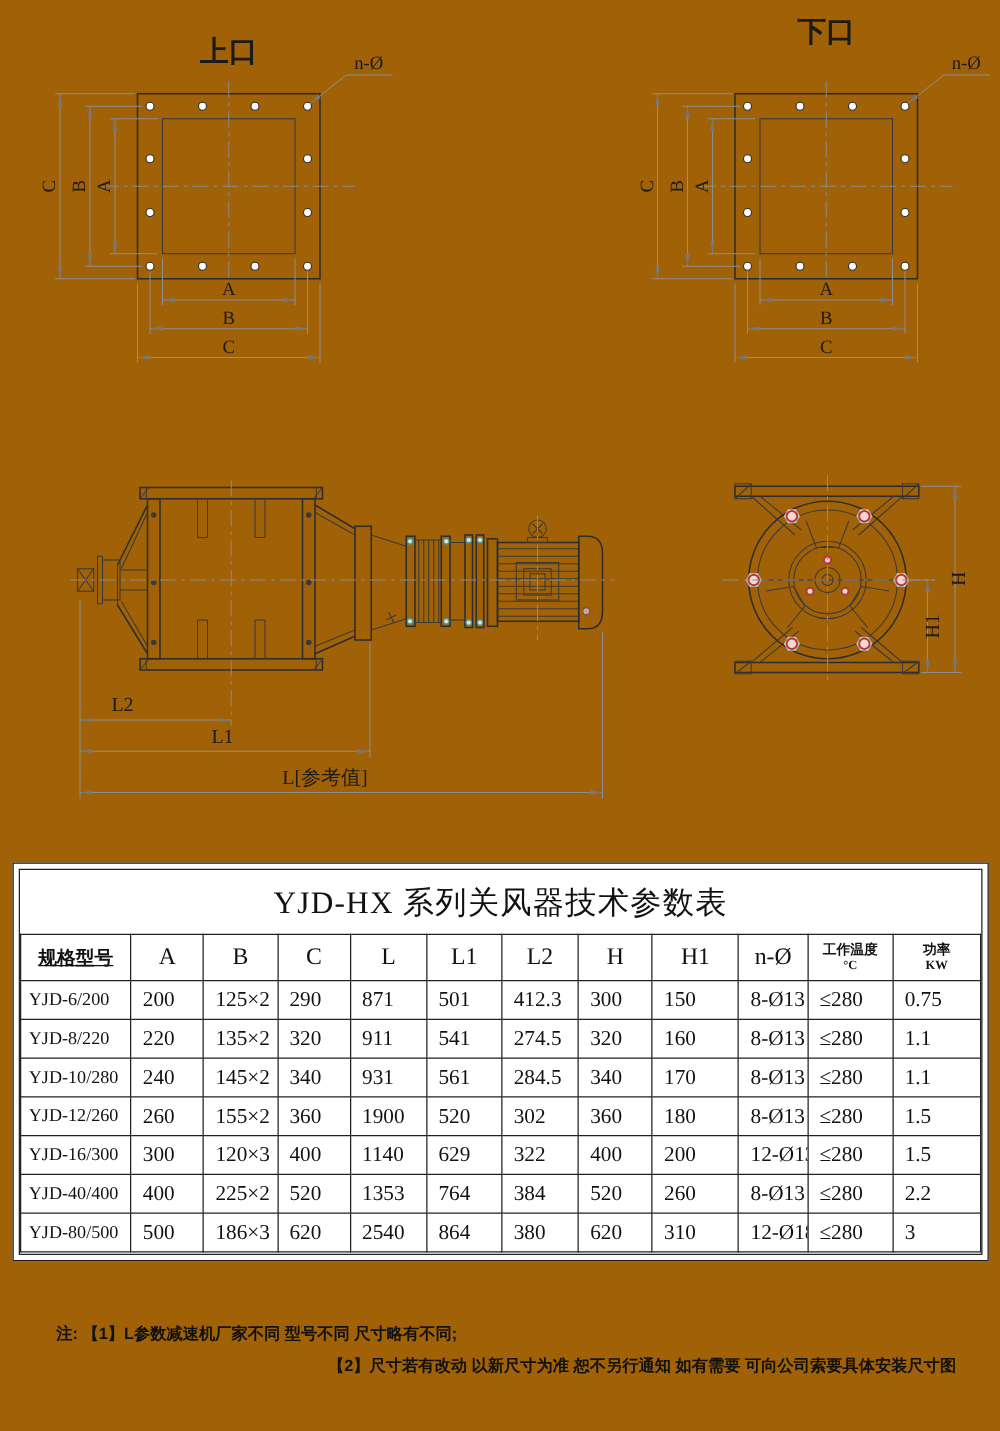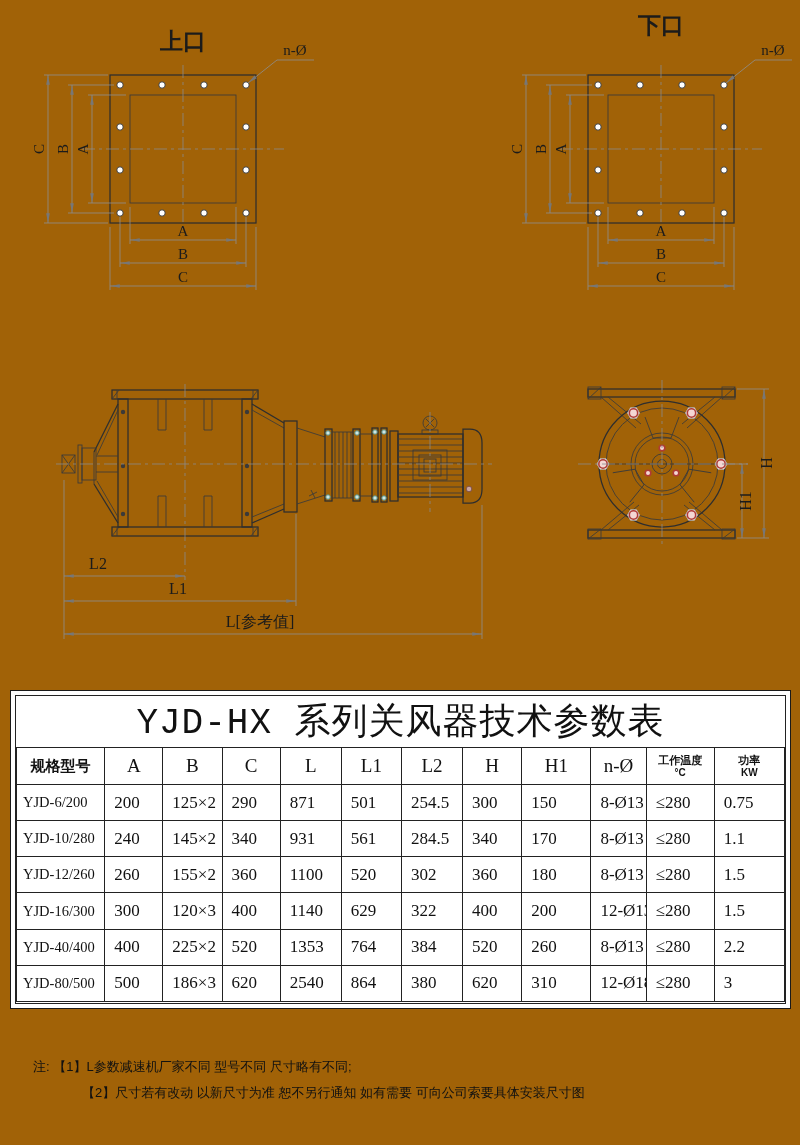--- a/index.html
+++ b/index.html
@@ -17,36 +17,36 @@
   #drawing .pin{fill:#3a3a3a;stroke:none;}
   #drawing text{font-family:"Liberation Serif",serif;fill:#1b1b1b;}
   #drawing .dimtxt{font-size:15px;}
   #drawing .dimtxt2{font-size:16px;}
   #drawing .cjktitle{font-size:23px;font-weight:bold;font-family:"Liberation Sans",sans-serif;}
   
   .tbl-outer{position:absolute;left:10px;top:690px;width:779px;height:317px;
              border:1.6px solid #1a1a1a;background:#fff;}
   .tbl-inner{position:absolute;left:4px;right:4px;top:4px;bottom:4px;border:1px solid #222;}
   .tbl-title{height:51px;border-bottom:0;display:flex;align-items:center;justify-content:center;
-             font-family:Liberation Mono, monospace;font-size:36px;letter-spacing:1px;color:#111;}
+             font-family:Liberation Serif, serif;font-size:25px;letter-spacing:1px;color:#111;}
   table.spec{width:100%;border-collapse:collapse;table-layout:fixed;height:calc(100% - 52px);}
   table.spec th,table.spec td{border:1px solid #222;padding:0 0 0 9px;text-align:left;
              font-family:"Liberation Serif",serif;font-size:17px;color:#111;white-space:nowrap;overflow:hidden;}
   table.spec th{text-align:center;padding:0;height:36px;font-size:19px;font-weight:normal;}
-  table.spec th.cjk{font-family:"Liberation Sans",sans-serif;font-size:15px;font-weight:bold;}
-  table.spec th.two-line{font-family:Liberation Sans, sans-serif;font-weight:bold;}
+  table.spec th.cjk{font-family:"Liberation Sans",sans-serif;font-size:15px;font-weight:bold;text-decoration:underline;}
+  table.spec th.two-line{font-family:Liberation Serif, serif;font-weight:bold;}
   table.spec th.two-line .l1{display:block;font-size:11px;line-height:13px;}
   table.spec th.two-line .l2{display:block;font-size:10px;line-height:11px;}
   table.spec td.model{font-size:14.5px;padding-left:6px;}
   table.spec td{height:30px;}
   
-  .notes{position:absolute;left:33px;top:1054px;width:720px;
-         font-family:"Liberation Sans",sans-serif;font-weight:normal;font-size:13px;
+  .notes{position:absolute;left:45px;top:1054px;width:720px;
+         font-family:"Liberation Sans",sans-serif;font-weight:bold;font-size:13px;
          line-height:26px;color:#111;}
-  .notes .n2{margin-left:49px;}
+  .notes .n2{margin-left:49px;text-align:right;}
 </style>
 </head>
 <body>
 
 <div class="page">
 
 <svg id="drawing" width="800" height="688" viewBox="0 0 800 688">
   <defs>
     <marker id="arr" viewBox="0 0 14 8" refX="13" refY="3" markerWidth="13" markerHeight="6" markerUnits="userSpaceOnUse" orient="auto-start-reverse">
       <path d="M13,3 L0,0.6 L0,5.4 Z" fill="#777"></path>
@@ -360,47 +360,61 @@
         </tr>
       </thead>
       <tbody>
             <tr>
               <td class="model">YJD-6/200</td>
               <td>200</td>
               <td>125×2</td>
               <td>290</td>
               <td>871</td>
               <td>501</td>
-              <td>254.5</td>
+              <td>412.3</td>
               <td>300</td>
               <td>150</td>
               <td>8-Ø13</td>
               <td>≤280</td>
               <td>0.75</td>
+            </tr>
+            <tr>
+              <td class="model">YJD-8/220</td>
+              <td>220</td>
+              <td>135×2</td>
+              <td>320</td>
+              <td>911</td>
+              <td>541</td>
+              <td>274.5</td>
+              <td>320</td>
+              <td>160</td>
+              <td>8-Ø13</td>
+              <td>≤280</td>
+              <td>1.1</td>
             </tr>
             <tr>
               <td class="model">YJD-10/280</td>
               <td>240</td>
               <td>145×2</td>
               <td>340</td>
               <td>931</td>
               <td>561</td>
               <td>284.5</td>
               <td>340</td>
               <td>170</td>
               <td>8-Ø13</td>
               <td>≤280</td>
               <td>1.1</td>
             </tr>
             <tr>
               <td class="model">YJD-12/260</td>
               <td>260</td>
               <td>155×2</td>
               <td>360</td>
-              <td>1100</td>
+              <td>1900</td>
               <td>520</td>
               <td>302</td>
               <td>360</td>
               <td>180</td>
               <td>8-Ø13</td>
               <td>≤280</td>
               <td>1.5</td>
             </tr>
             <tr>
               <td class="model">YJD-16/300</td>

